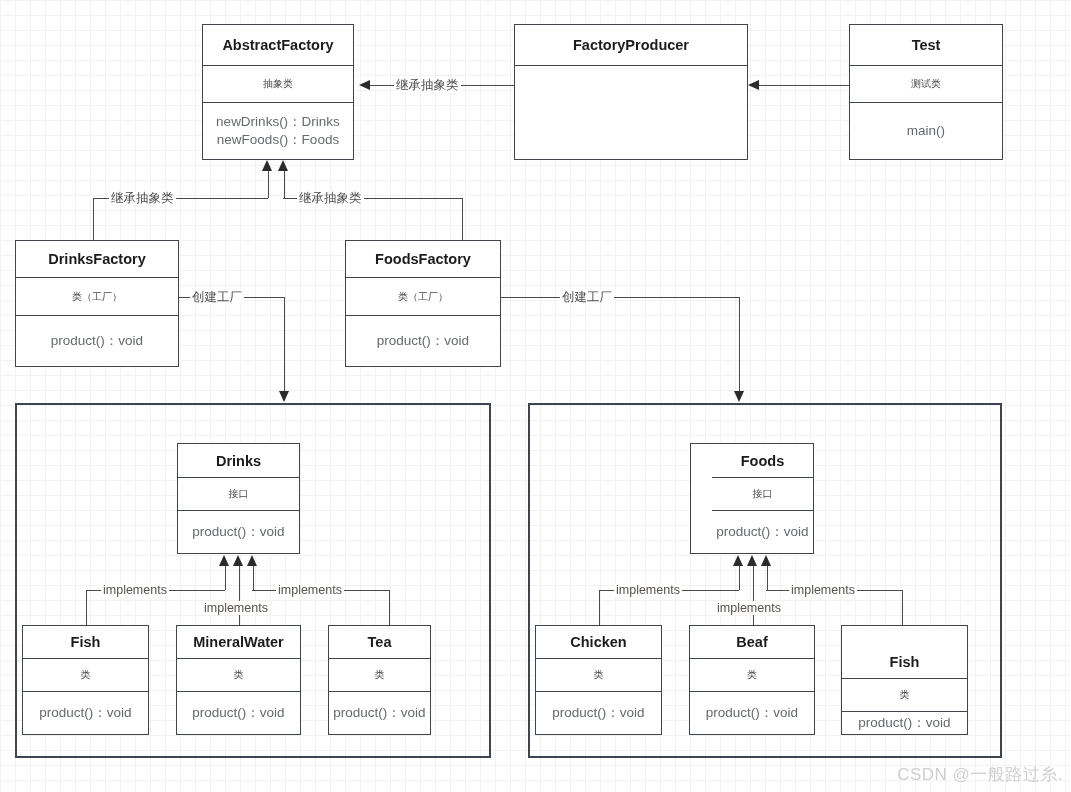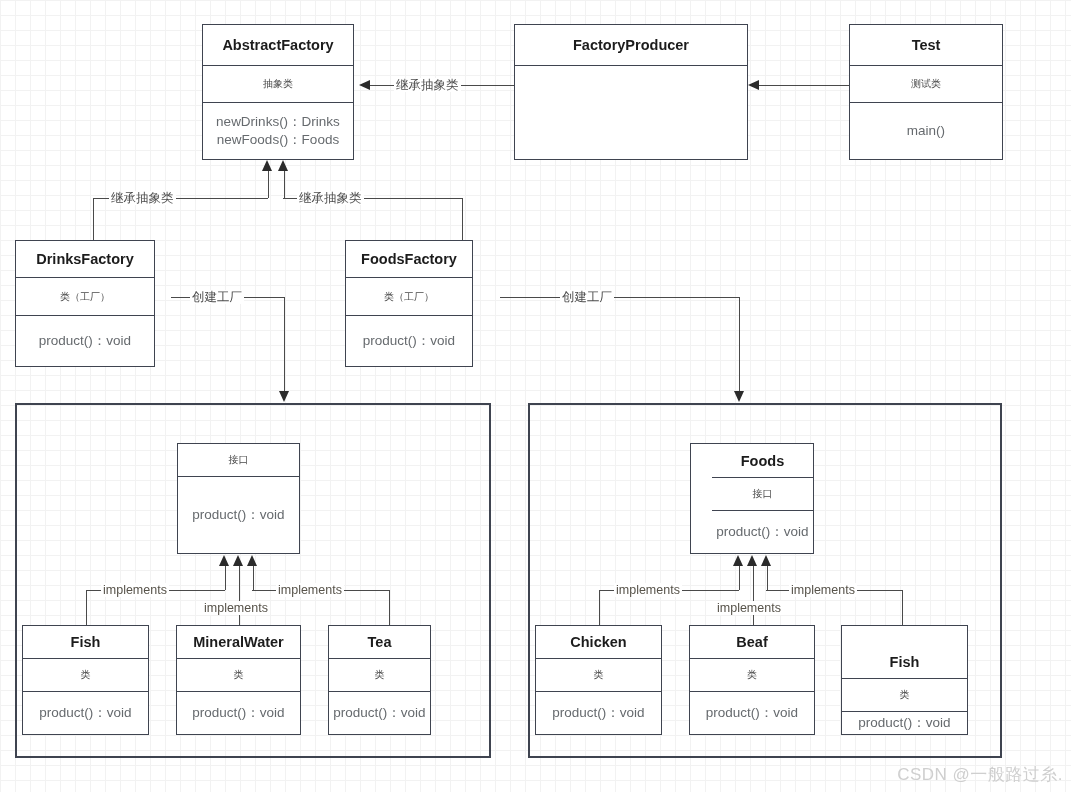--- a/index.html
+++ b/index.html
@@ -210,37 +210,38 @@
   </div>
 
   <div class="uml-box" style="left:849px; top:24px; width:154px; height:136px;">
     <div class="uml-name" style="height:41px;">Test</div>
     <div class="uml-stereo" style="height:37px;">测试类</div>
     <div class="uml-ops">
       <span>main()</span>
     </div>
   </div>
 
-  <div class="uml-box" style="left:15px; top:240px; width:140px; height:127px;">
+  <div class="uml-box" style="left:15px; top:240px; width:164px; height:127px;">
     <div class="uml-name" style="height:37px;">DrinksFactory</div>
     <div class="uml-stereo" style="height:38px;">类（工厂）</div>
     <div class="uml-ops">
       <span>product()：void</span>
     </div>
   </div>
 
-  <div class="uml-box" style="left:345px; top:240px; width:128px; height:127px;">
+  <div class="uml-box" style="left:345px; top:240px; width:156px; height:127px;">
     <div class="uml-name" style="height:37px;">FoodsFactory</div>
     <div class="uml-stereo" style="height:38px;">类（工厂）</div>
     <div class="uml-ops">
       <span>product()：void</span>
     </div>
   </div>
 
   <div class="uml-box" style="left:177px; top:443px; width:123px; height:111px;">
+    <div class="uml-name" style="height:34px;">Drinks</div>
     <div class="uml-stereo" style="height:33px;">接口</div>
     <div class="uml-ops">
       <span>product()：void</span>
     </div>
   </div>
 
   <div class="uml-box" style="left:22px; top:625px; width:127px; height:110px;">
     <div class="uml-name" style="height:33px;">Fish</div>
     <div class="uml-stereo" style="height:33px;">类</div>
     <div class="uml-ops">

